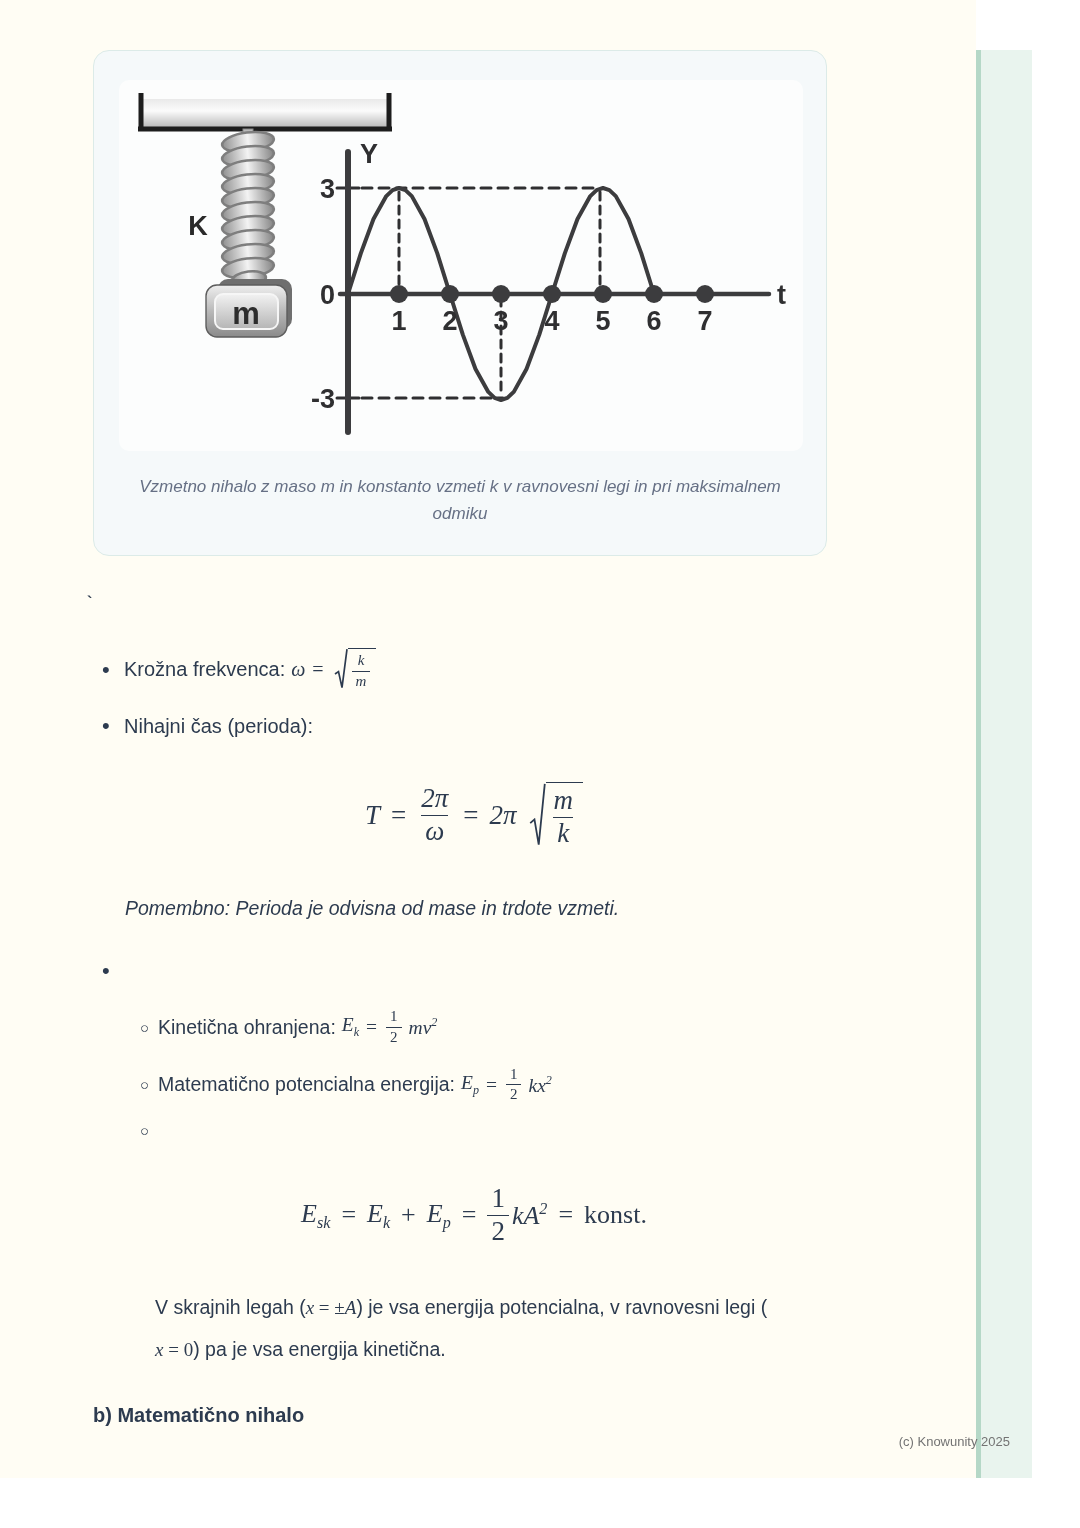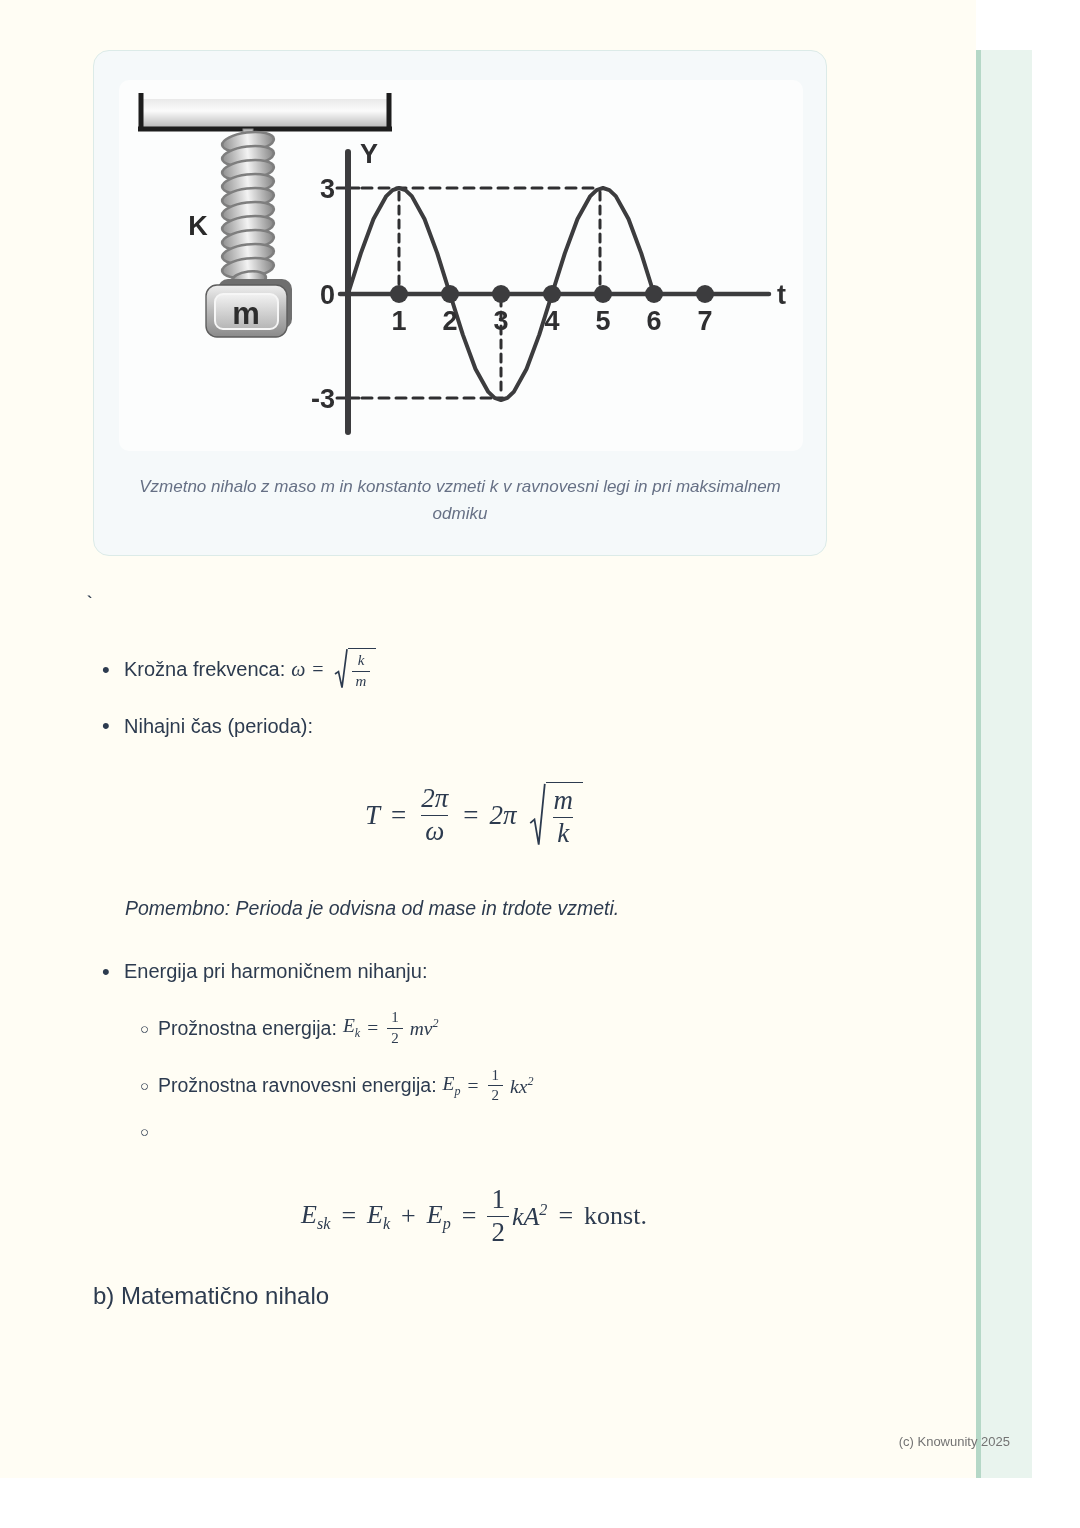--- a/index.html
+++ b/index.html
@@ -37,21 +37,21 @@
   .blist{list-style:none;margin:34px 0 0 0;padding:0;}
   .blist li{display:flex;align-items:center;margin-bottom:24px;}
   .blist .marker{flex:0 0 31px;font-size:22px;line-height:1;padding-left:9px;box-sizing:border-box;}
   .sublist{list-style:none;margin:26px 0 0 34px;padding:0;}
   .sublist li{display:flex;align-items:center;margin-bottom:20px;}
   .sublist .marker{flex:0 0 31px;font-size:15px;line-height:1;padding-left:13px;box-sizing:border-box;}
   .btext{font-size:20px;font-weight:normal;}
   .stext{font-size:19.5px;}
   .note{margin:48px 0 0 32px;font-style:italic;font-size:19.5px;}
   .para{margin:40px 0 0 62px;font-size:19.5px;line-height:2.15;max-width:760px;}
-  .heading-b{margin:34px 0 4px 0;font-size:24px;font-weight:normal;}
+  .heading-b{margin:34px 0 4px 0;font-size:20px;font-weight:bold;}
   .footer{
     position:absolute;top:1434px;right:70px;z-index:5;
     font-size:13px;color:#737373;
   }
 
   
   .math{font-family:"Liberation Serif", serif;}
   .mi{font-family:"Liberation Serif", serif;font-style:italic;}
   .mo{font-family:"Liberation Serif", serif;font-style:normal;padding:0 2px;}
   sub.msub{font-family:"Liberation Serif", serif;font-style:italic;font-size:0.62em;}
@@ -232,41 +232,40 @@
             </span>
         </span>
       </span>
     </div>
 
     <div class="note">Pomembno: Perioda je odvisna od mase in trdote vzmeti.</div>
 
     <ul class="blist" style="margin-top:40px;">
       <li>
         <span class="marker">•</span>
-        <span class="btext">Energija pri harmoničnem nihanju:</span>
       </li>
     </ul>
 
     <ul class="sublist">
       <li>
         <span class="marker">○</span>
-        <span class="stext">Prožnostna energija:</span>
+        <span class="stext">Kinetična ohranjena:</span>
         <span class="inline-math math" style="font-size:19.5px;">
           <span><span class="mi">E</span><sub class="msub">k</sub></span>
           <span class="mo">=</span>
           <span class="frac smallhalf">
               <span class="num">1</span>
               <span class="den">2</span>
             </span>
           <span><span class="mi">mv</span><sup class="msup">2</sup></span>
         </span>
       </li>
       <li>
         <span class="marker">○</span>
-        <span class="stext">Prožnostna ravnovesni energija:</span>
+        <span class="stext">Matematično potencialna energija:</span>
         <span class="inline-math math" style="font-size:19.5px;">
           <span><span class="mi">E</span><sub class="msub">p</sub></span>
           <span class="mo">=</span>
           <span class="frac smallhalf">
               <span class="num">1</span>
               <span class="den">2</span>
             </span>
           <span><span class="mi">kx</span><sup class="msup">2</sup></span>
         </span>
       </li>
@@ -284,20 +283,24 @@
       <span class="mo">=</span>
       <span class="frac">
           <span class="num">1</span>
           <span class="den">2</span>
         </span>
       <span style="margin-left:-6px;"><span class="mi">kA</span><sup class="msup">2</sup></span>
       <span class="mo">=</span>
       <span>konst.</span>
     </div>
 
+    <div class="para">
+      <span>V skrajnih legah (</span><span class="mi" style="font-size:19px;">x</span><span class="math" style="font-size:19px;"> = ±</span><span class="mi" style="font-size:19px;">A</span><span>) je vsa energija potencialna, v ravnovesni legi (</span><br>
+      <span class="mi" style="font-size:19px;">x</span><span class="math" style="font-size:19px;"> = 0</span><span>) pa je vsa energija kinetična.</span>
+    </div>
 
     <div class="heading-b">b) Matematično nihalo</div>
 
   </div>
 </div>
 
 <div class="accent-bar"></div>
 <div class="footer">(c) Knowunity 2025</div>
 
 </body></html>

